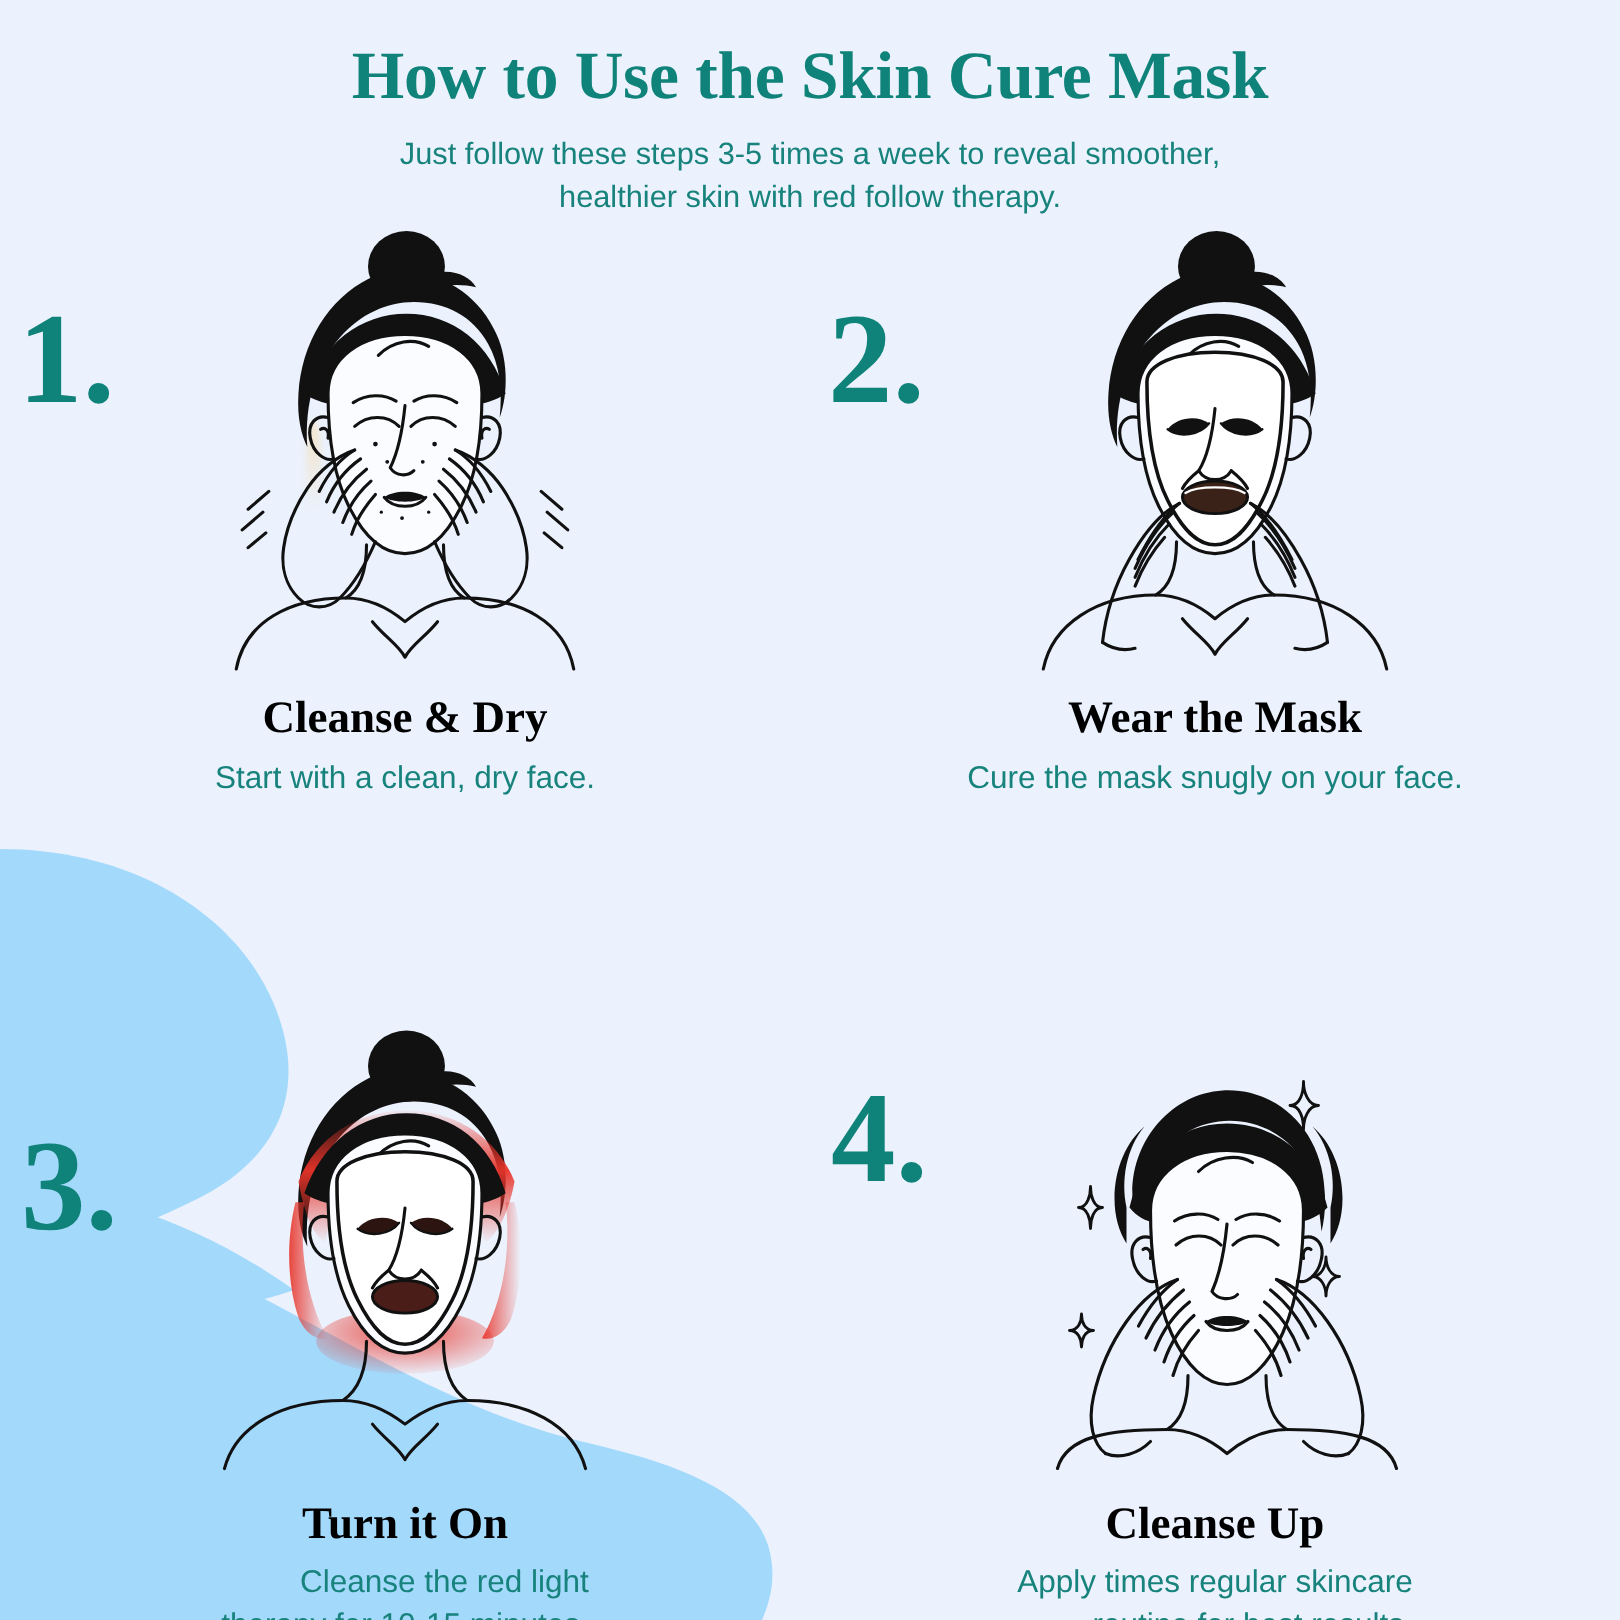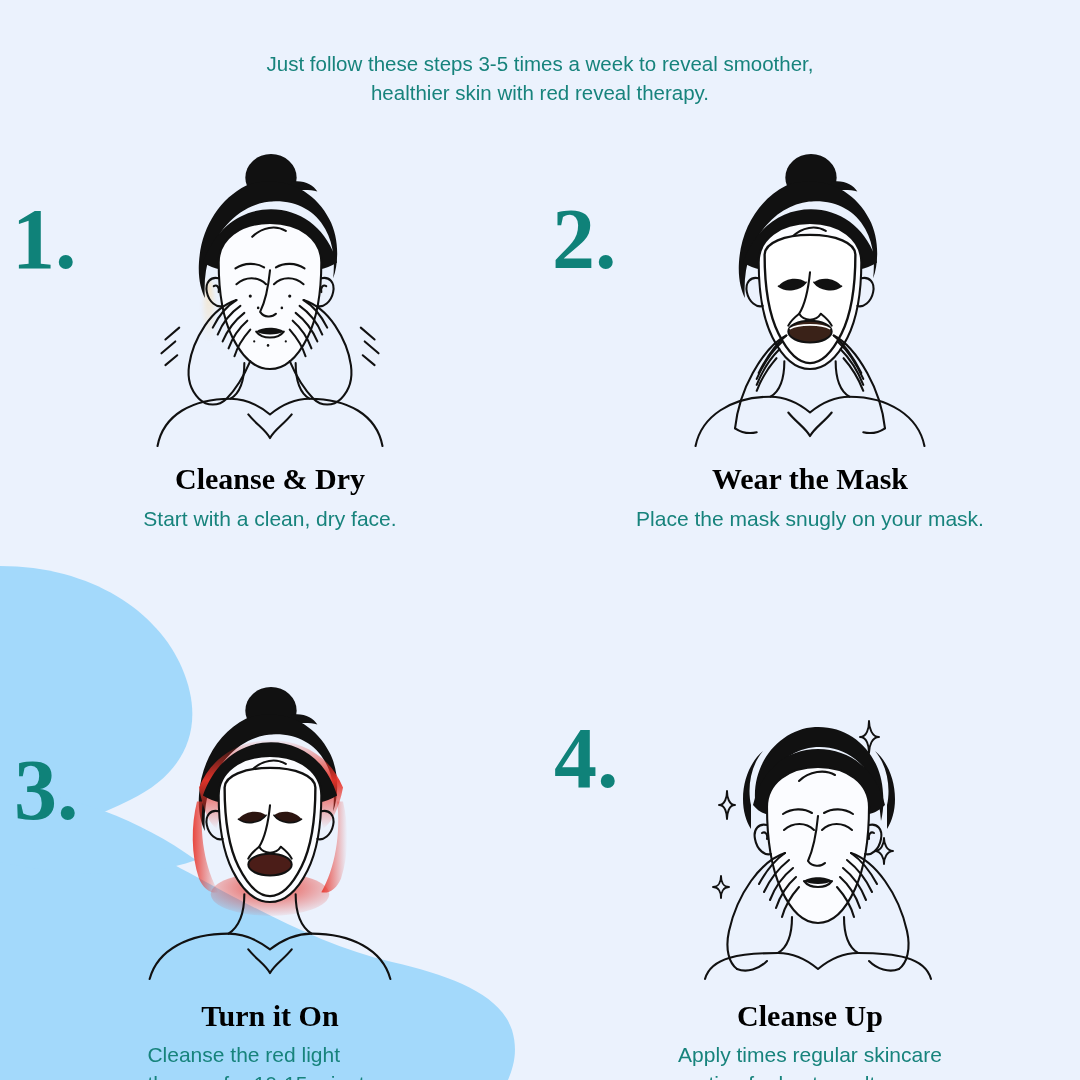--- a/index.html
+++ b/index.html
@@ -49,21 +49,21 @@
     letter-spacing: -0.2px;
     color: #0f8279;
     margin: 0;
     line-height: 1.18;
   }
   .subtitle {
     font-family: "Liberation Sans", sans-serif;
     font-size: 20.5px;
     color: #17837c;
     line-height: 1.42;
-    margin: 25px auto 0;
+    margin: 11px auto 0;
     width: 660px;
   }
   .subtitle .ln {
     display: block;
   }
 
   
   .steps {
     position: absolute;
     left: 0;
@@ -123,21 +123,21 @@
     margin: 14px 0 0;
     line-height: 1.15;
     text-align: center;
   }
   .step-desc {
     font-family: "Liberation Sans", sans-serif;
     font-size: 21px;
     color: #17837c;
     line-height: 1.35;
     margin: 8px 0 0;
-    text-align: left;
+    text-align: right;
     max-width: 440px;
   }
   .step-desc .ln { display: block; }
 
   .row2 .step-heading { margin-top: 18px; }
 
   
   .wisp {
     position: absolute;
     left: 204px;
@@ -166,23 +166,24 @@
              C 120,806 250,930 392,962
              C 452,976 500,994 512,1030
              C 518,1050 514,1066 508,1080
              L 0,1080 Z" fill="#a3d9fb"></path>
     <path d="M0,790 C 70,792 140,820 196,860 C 140,880 66,876 0,862 Z" fill="#a3d9fb"></path>
   </svg>
 
   <div class="wisp"></div>
 
   <div class="header">
+    <h1 class="title">How to Use the Skin Cure Mask</h1>
     <p class="subtitle">
       <span class="ln">Just follow these steps 3-5 times a week to reveal smoother,</span>
-      <span class="ln">healthier skin with red reveal therapy.</span>
+      <span class="ln">healthier skin with red follow therapy.</span>
     </p>
   </div>
 
   <div class="steps">
 
     <div class="row row1">
 
       <div class="step">
         <div class="step-visual">
           <div class="step-number n1">1.</div>
@@ -343,21 +344,21 @@
               <path d="M154,186 C164,194 174,208 182,224"></path>
               <path d="M158,192 C168,201 177,214 184,230"></path>
               <path d="M161,200 C170,209 178,221 184,236"></path>
               <path d="M164,209 C172,218 179,229 184,242"></path>
               <path d="M206,280 C200,284 192,286 184,284"></path>
             </g>
           </svg>
         </div>
         <h2 class="step-heading">Wear the Mask</h2>
         <p class="step-desc">
-          <span class="ln">Place the mask snugly on your mask.</span>
+          <span class="ln">Cure the mask snugly on your face.</span>
         </p>
       </div>
     </div>
 
     <div class="row row2" style="margin-top: 148px;">
 
       <div class="step">
         <div class="step-visual">
           <div class="step-number n3">3.</div>
 

